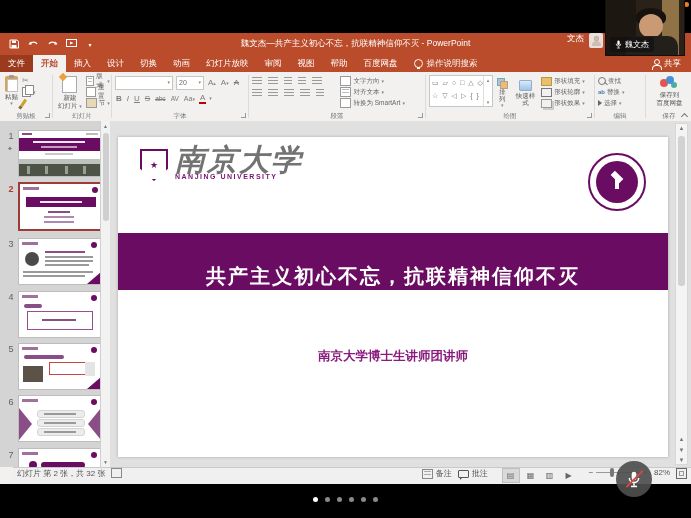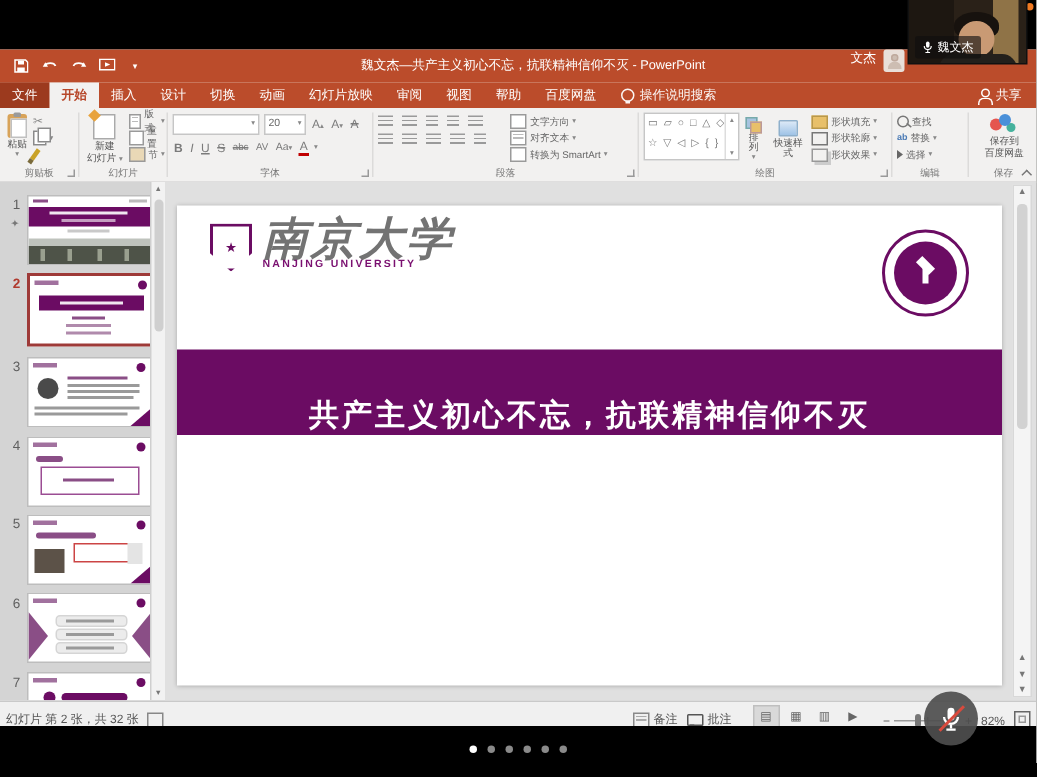--- a/index.html
+++ b/index.html
@@ -117,40 +117,40 @@
   .badge-inner{width:42px;height:42px;border-radius:50%;background:#6B0C63;position:relative;}
   .badge-inner::before{content:"";position:absolute;left:15px;top:10px;width:12px;height:12px;background:#fff;transform:rotate(45deg) scaleY(.5);}
   .badge-inner::after{content:"";position:absolute;left:19px;top:16px;width:4px;height:12px;background:#fff;}
   .banner{position:absolute;left:0;right:0;top:96px;height:57px;background:#6B0C63;display:flex;align-items:flex-end;justify-content:center;}
   .banner-t{color:#fff;font-size:20px;font-weight:bold;letter-spacing:2px;}
   .speaker{position:absolute;left:0;right:0;top:178px;text-align:center;color:#7A1070;font-size:15px;font-weight:bold;letter-spacing:1px;}
   .sub1{position:absolute;left:0;right:0;top:211px;text-align:center;color:#8A1B7E;font-size:12.5px;font-weight:bold;}
   .sub2{position:absolute;left:0;right:0;top:246px;text-align:center;color:#8A1B7E;font-size:12.5px;font-weight:bold;}
 
   
-  .statusbar{position:absolute;top:434px;left:0;right:0;height:17px;background:#F0F0F0;border-top:1px solid #C9C9C9;display:flex;align-items:flex-end;font-size:8px;color:#555;padding:0 4px;gap:6px;}
+  .statusbar{position:absolute;top:434px;left:13px;right:0;height:17px;background:#F0F0F0;border-top:1px solid #C9C9C9;display:flex;align-items:flex-start;font-size:8px;color:#555;padding:0 4px;gap:6px;}
   .st-ic{width:9px;height:8px;border:1px solid #888;display:inline-block;position:relative;}
   .st-ic.note::after{content:"";position:absolute;left:1px;top:1px;right:1px;height:4px;background:repeating-linear-gradient(#aaa 0 1px,transparent 1px 2.5px);}
   .bubble{width:9px;height:6px;border:1px solid #555;border-radius:1px;position:relative;display:inline-block;}
   .bubble::after{content:"";position:absolute;left:1px;bottom:-3px;width:0;height:0;border-top:3px solid #555;border-right:3px solid transparent;}
   .stgroup{display:flex;align-items:center;gap:3px;}
   .viewbtn{width:16px;height:13px;display:inline-flex;align-items:center;justify-content:center;font-size:8px;color:#666;}
   .viewbtn.sel{background:#D9D9D9;border:1px solid #BFBFBF;}
   .zoomline{width:44px;height:1px;background:#999;position:relative;}
   .zoomline::before{content:"";position:absolute;left:50%;top:-2px;width:1px;height:5px;background:#999;}
   .zhandle{position:absolute;left:30%;top:-4px;width:4px;height:9px;background:#777;border-radius:2px;}
   .fit-ic{width:9px;height:9px;border:1px solid #666;display:inline-block;position:relative;}
   .fit-ic::after{content:"";position:absolute;left:2px;top:2px;right:2px;bottom:2px;border:1px solid #999;}
 
   
   .bottom-black{position:absolute;top:484px;left:0;width:691px;height:34px;background:#000;}
   .dots{position:absolute;top:13px;left:0;right:0;display:flex;justify-content:center;gap:7px;}
   .dot{width:5px;height:5px;border-radius:50%;background:#8a8a8a;}
   .dot.active{background:#fff;}
-  .webcam{position:absolute;left:606px;top:0;width:78px;height:42px;background:#2a2118;overflow:hidden;box-shadow:0 0 0 1px #111;}
+  .webcam{position:absolute;left:606px;top:0;width:78px;height:55px;background:#2a2118;overflow:hidden;box-shadow:0 0 0 1px #111;}
   .cam-door{position:absolute;right:5px;top:0;width:17px;height:100%;background:#8F7347;}
   .cam-curtain{position:absolute;left:0;top:0;width:30px;height:100%;background:#1d1711;}
   .cam-hair{position:absolute;left:30px;top:8px;width:30px;height:18px;border-radius:50% 50% 40% 40%;background:#17120e;}
   .cam-face{position:absolute;left:33px;top:14px;width:24px;height:24px;border-radius:50%;background:#C99A74;}
   .cam-body{position:absolute;left:20px;top:36px;width:52px;height:19px;border-radius:10px 10px 0 0;background:#23201c;}
   .cam-tag{position:absolute;left:4px;bottom:3px;background:rgba(15,15,15,.62);color:#fff;font-size:8px;display:flex;align-items:center;gap:3px;padding:2px 5px;border-radius:2px;}
   .rec-dot{position:absolute;left:684px;top:2px;width:5px;height:5px;border-radius:50%;background:#F07A22;}
   .mute-btn{position:absolute;left:616px;top:461px;width:36px;height:36px;border-radius:50%;background:rgba(78,78,78,.92);display:flex;align-items:center;justify-content:center;}
   .mute-slash{position:absolute;left:7px;top:17px;width:23px;height:2px;background:#D94A3D;transform:rotate(-45deg);}
   .mouse-cursor{position:absolute;left:70px;top:256px;width:0;height:0;border-left:6px solid #fff;border-bottom:10px solid transparent;filter:drop-shadow(1px 1px 0 #333);transform:rotate(-12deg);}
@@ -561,20 +561,21 @@
               <div class="nju-cn">南京大学</div>
               <div class="nju-en">NANJING UNIVERSITY</div>
             </div>
           </div>
           <div class="badge">
               <div class="badge-inner"></div>
             </div>
           <div class="banner">
             <span class="banner-t">共产主义初心不忘，抗联精神信仰不灭</span>
           </div>
+          <div class="sub1">南京大学博士生讲师团讲师</div>
         </div>
         <div class="cscroll">
           <span class="sarr" style="top:1px;">▲</span>
           <span class="cthumb"></span>
           <span class="sarr" style="bottom:22px;">▲</span>
           <span class="sarr" style="bottom:11px;">▼</span>
           <span class="sarr" style="bottom:1px;">▼</span>
         </div>
       </div>
     </div>

